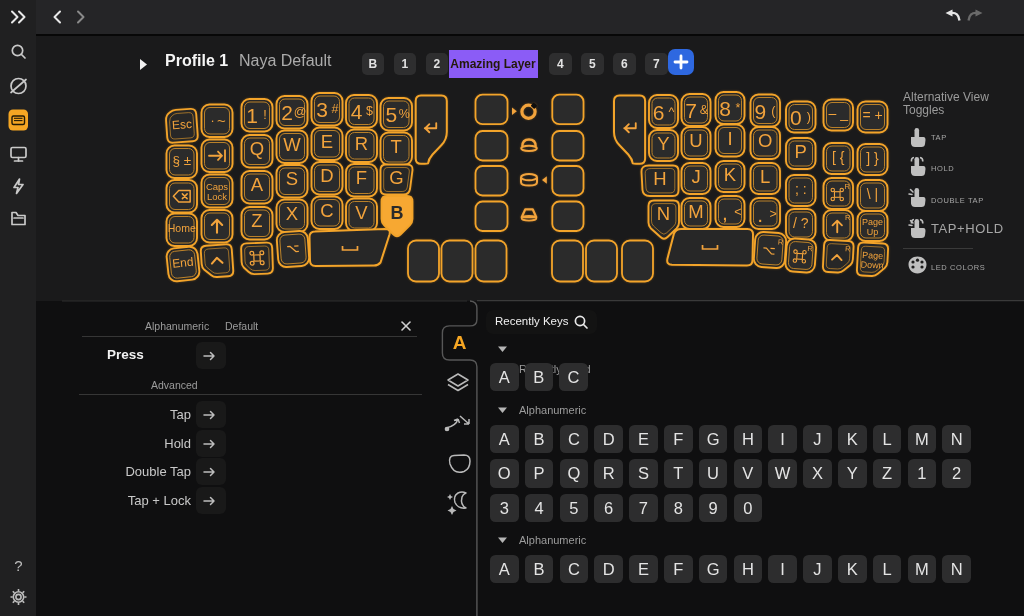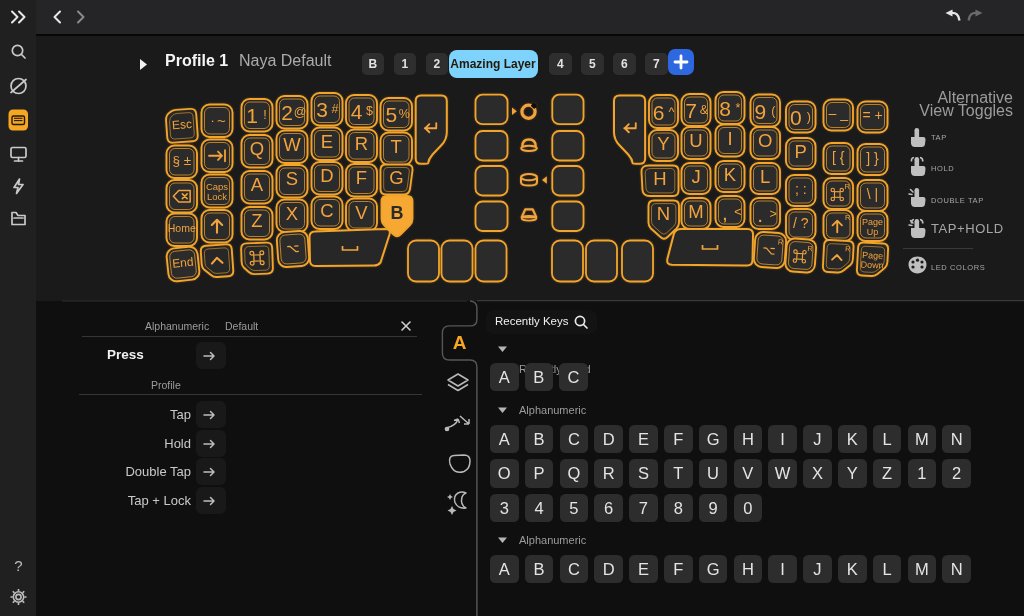--- a/index.html
+++ b/index.html
@@ -51,21 +51,21 @@
 </g>
 </svg>
 <svg class="abs" style="left:130px;top:48px" width="570" height="34" viewBox="0 0 570 34">
     <path d="M10,11 L17,16.5 L10,22 Z" fill="#F2F2F2"></path>
     <text x="35" y="18" font-size="16" font-weight="700" fill="#F5F5F5">Profile 1</text>
     <text x="109" y="18" font-size="16" fill="#ABABAB">Naya Default</text>
   </svg>
 <div class="abs" style="left:361.5px;top:52.5px;width:22.5px;height:22.5px;background:#2E2E2F;border-radius:5px;color:#E2E2E2;font-size:12px;font-weight:700;text-align:center;line-height:22.5px;">B</div>
 <div class="abs" style="left:393.5px;top:52.5px;width:22.5px;height:22.5px;background:#2E2E2F;border-radius:5px;color:#E2E2E2;font-size:12px;font-weight:700;text-align:center;line-height:22.5px;">1</div>
 <div class="abs" style="left:425.5px;top:52.5px;width:22.5px;height:22.5px;background:#2E2E2F;border-radius:5px;color:#E2E2E2;font-size:12px;font-weight:700;text-align:center;line-height:22.5px;">2</div>
-<div class="abs" style="left:448.5px;top:49.5px;width:89px;height:28px;background:#7dd3fc;border-radius:8px;color:#23190a;font-size:12px;font-weight:700;text-align:center;line-height:28px;white-space:nowrap;">Amazing Layer</div>
+<div class="abs" style="left:448.5px;top:49.5px;width:89px;height:28px;background:#8b5cf6;border-radius:0;color:#23190a;font-size:12px;font-weight:700;text-align:center;line-height:28px;white-space:nowrap;">Amazing Layer</div>
 <div class="abs" style="left:549px;top:52.5px;width:22.5px;height:22.5px;background:#2E2E2F;border-radius:5px;color:#E2E2E2;font-size:12px;font-weight:700;text-align:center;line-height:22.5px;">4</div>
 <div class="abs" style="left:581px;top:52.5px;width:22.5px;height:22.5px;background:#2E2E2F;border-radius:5px;color:#E2E2E2;font-size:12px;font-weight:700;text-align:center;line-height:22.5px;">5</div>
 <div class="abs" style="left:613px;top:52.5px;width:22.5px;height:22.5px;background:#2E2E2F;border-radius:5px;color:#E2E2E2;font-size:12px;font-weight:700;text-align:center;line-height:22.5px;">6</div>
 <div class="abs" style="left:645px;top:52.5px;width:22.5px;height:22.5px;background:#2E2E2F;border-radius:5px;color:#E2E2E2;font-size:12px;font-weight:700;text-align:center;line-height:22.5px;">7</div>
 <div class="abs" style="left:668px;top:49px;width:26px;height:26px;background:#2E68E0;border-radius:7px;"></div>
 <svg class="abs" style="left:668px;top:49px" width="26" height="26">
     <g stroke="#fff" stroke-width="2.8" stroke-linecap="round">
       <line x1="13" y1="7" x2="13" y2="19"></line>
       <line x1="7" y1="13" x2="19" y2="13"></line>
     </g>
@@ -466,21 +466,21 @@
     <g transform="rotate(4 770.0 250.0)">
       <rect x="754.5" y="232.5" width="31" height="35" rx="8" fill="#272727" stroke="#F3A42A" stroke-width="1.9"></rect>
       <rect x="757.5" y="235.5" width="25" height="29" rx="5.5" fill="#2C2C2C" stroke="#F3A42A" stroke-width="0.9" opacity="0.8"></rect>
       <g stroke="#F2A33C" stroke-width="1.26" fill="none" stroke-linejoin="round">
         <path d="M763.3,248.3 L766.3,248.3 L771.7,253.7 L774.7,253.7"></path>
         <path d="M770.4,248.3 L774.7,248.3"></path>
       </g>
       <text x="780.0" y="244.0" font-size="7.5" fill="#F2A33C" text-anchor="middle">R</text>
     </g>
   </svg>
-<div class="abs" style="left:903px;top:91px;width:110px;color:#9B9B9B;font-size:16px;line-height:13px;text-align:right;">Alternative View Toggles</div>
+<div class="abs" style="left:903px;top:91px;width:110px;color:#9B9B9B;font-size:12px;line-height:13px;">Alternative View Toggles</div>
 <svg class="abs" style="left:900px;top:120px" width="124" height="170" viewBox="900 120 124 170">
 <g transform="translate(908 128)" fill="#BFBFBF" stroke="none">
       <rect x="6.5" y="0" width="4.6" height="12" rx="2.3"></rect>
       <path d="M3,9 L15.5,9 Q17.5,9 17.5,12 L17,16 Q16.8,19 13.5,19 L7,19 Q3.5,19 3,15.5 Z"></path>
     </g>
 <g transform="translate(908 157)" fill="#BFBFBF" stroke="none">
       <rect x="6.5" y="0" width="4.6" height="12" rx="2.3"></rect>
       <path d="M3,9 L15.5,9 Q17.5,9 17.5,12 L17,16 Q16.8,19 13.5,19 L7,19 Q3.5,19 3,15.5 Z"></path>
       <path d="M3.5,4.5 Q3,1 6,0.5 M12,0.5 Q15,1 14.8,4.5" stroke="#BFBFBF" stroke-width="1.6" fill="none"></path>
     </g>
@@ -522,21 +522,21 @@
 <div class="abs" style="left:145px;top:320px;color:#9C9C9C;font-size:10.5px;">Alphanumeric</div>
 <div class="abs" style="left:225px;top:320px;color:#9C9C9C;font-size:10.5px;">Default</div>
 <svg class="abs" style="left:399px;top:319px" width="14" height="14">
     <g stroke="#CFCFCF" stroke-width="1.6" stroke-linecap="round">
       <line x1="3" y1="3" x2="11" y2="11"></line>
       <line x1="11" y1="3" x2="3" y2="11"></line>
     </g>
   </svg>
 <div class="abs" style="left:82px;top:336px;width:335px;height:1px;background:#363636;"></div>
 <div class="abs" style="left:60px;top:347px;width:131px;height:16px;color:#F2F2F2;font-size:13.5px;font-weight:700;text-align:center;">Press</div>
-<div class="abs" style="left:151px;top:379px;color:#9C9C9C;font-size:10.5px;">Profile</div>
+<div class="abs" style="left:151px;top:379px;color:#9C9C9C;font-size:10.5px;">Advanced</div>
 <div class="abs" style="left:79px;top:394px;width:343px;height:1px;background:#363636;"></div>
 <div class="abs" style="left:60px;top:406.5px;width:131px;height:16px;color:#C9C9C9;font-size:13px;text-align:right;">Tap</div>
 <div class="abs" style="left:60px;top:435.5px;width:131px;height:16px;color:#C9C9C9;font-size:13px;text-align:right;">Hold</div>
 <div class="abs" style="left:60px;top:464px;width:131px;height:16px;color:#C9C9C9;font-size:13px;text-align:right;">Double Tap</div>
 <div class="abs" style="left:60px;top:492.5px;width:131px;height:16px;color:#C9C9C9;font-size:13px;text-align:right;">Tap + Lock</div>
 <div class="abs" style="left:196px;top:342px;width:30px;height:27px;background:#191919;border-radius:6px;"></div>
 <div class="abs" style="left:196px;top:400.5px;width:30px;height:27px;background:#191919;border-radius:6px;"></div>
 <div class="abs" style="left:196px;top:429.5px;width:30px;height:27px;background:#191919;border-radius:6px;"></div>
 <div class="abs" style="left:196px;top:458px;width:30px;height:27px;background:#191919;border-radius:6px;"></div>
 <div class="abs" style="left:196px;top:486.5px;width:30px;height:27px;background:#191919;border-radius:6px;"></div>

